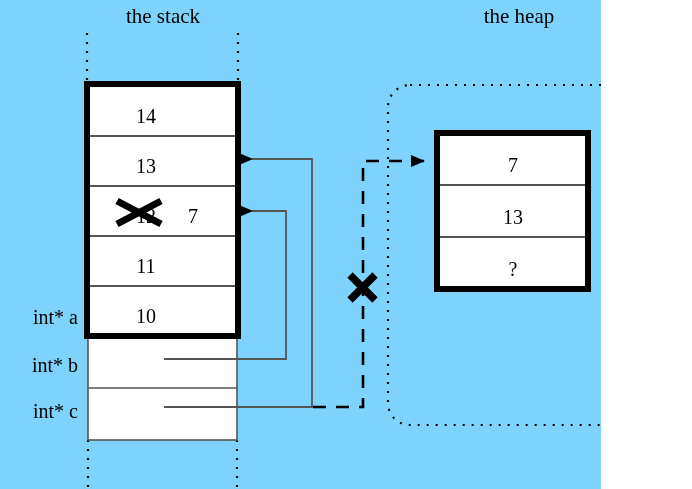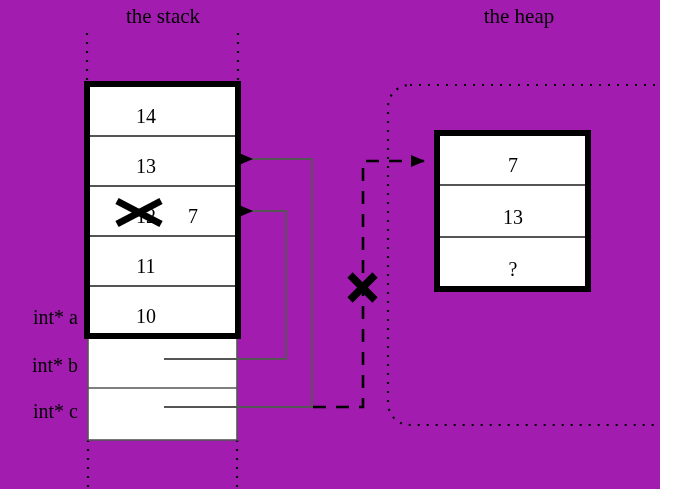--- a/index.html
+++ b/index.html
@@ -5,23 +5,23 @@
   html, body {
     margin: 0;
     padding: 0;
     background: #ffffff;
   }
   body {
     font-family: "Liberation Serif", "DejaVu Serif", serif;
   }
   #diagram-root {
     position: relative;
-    width: 660px;
+    width: 601px;
     height: 489px;
-    background: #a21caf;
+    background: #7dd3fc;
     overflow: hidden;
   }
   #diagram-svg {
     position: absolute;
     top: 0;
     left: 0;
     width: 692px;
     height: 489px;
   }
   .dtext {

